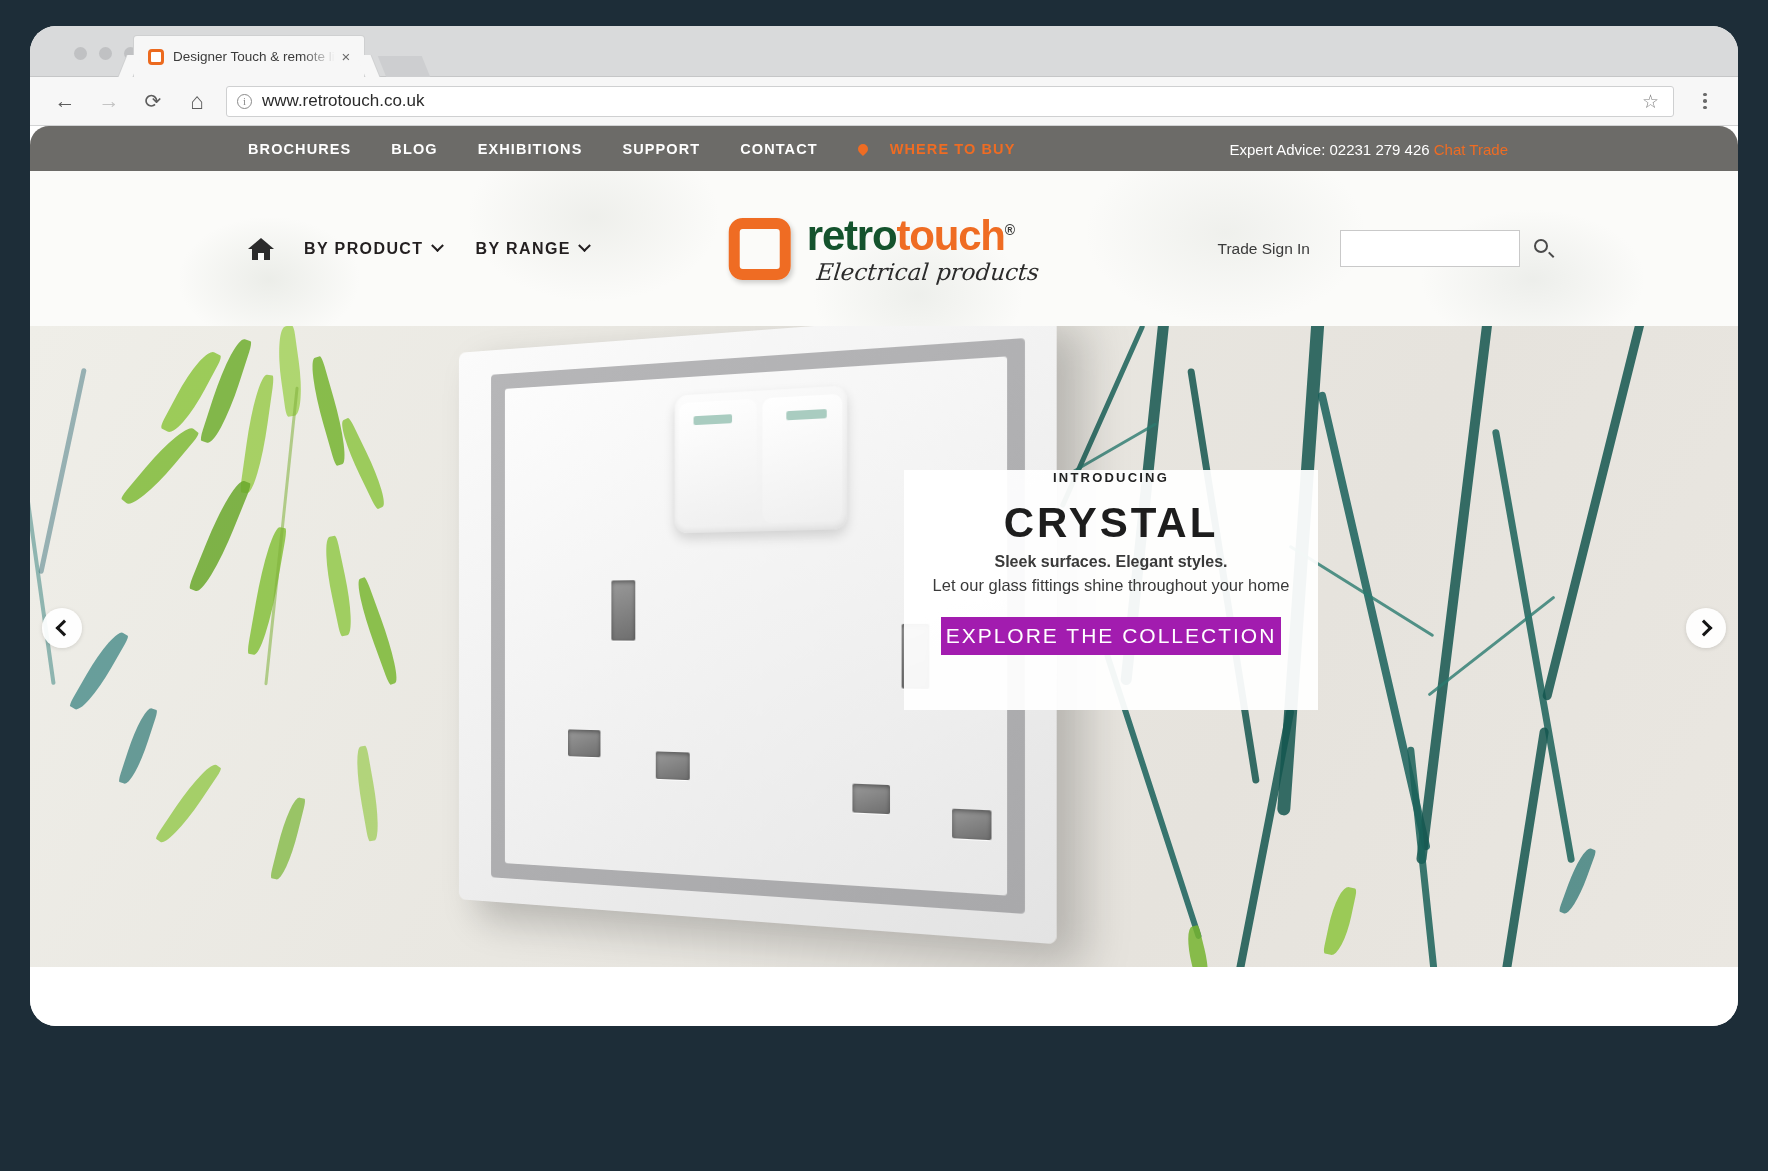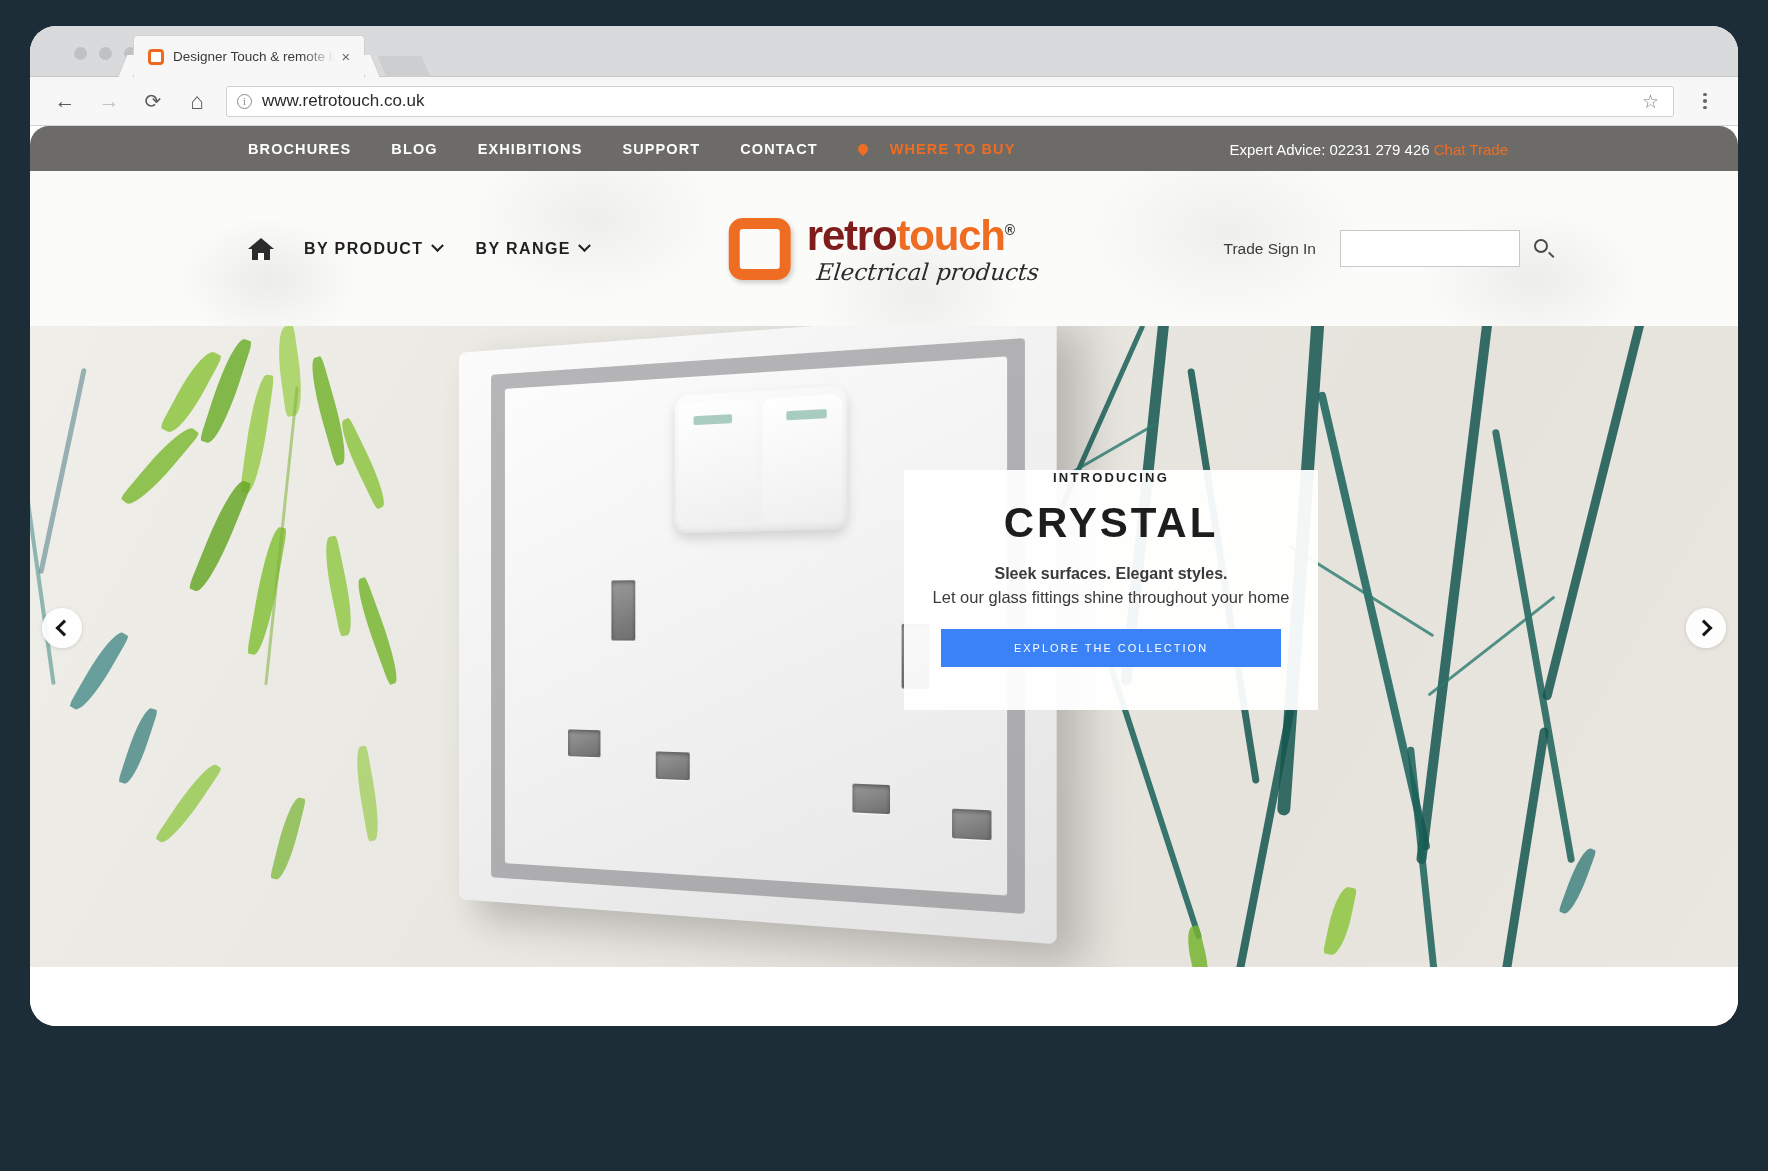--- a/index.html
+++ b/index.html
@@ -170,30 +170,30 @@
   }
 
   
   .logo { position: absolute; left: 50%; top: 50%; transform: translate(-50%,-50%); display: flex; align-items: center; gap: 16px; }
   .logo-mark {
     width: 62px; height: 62px; border: 11px solid #ef6c23; border-radius: 14px;
     box-shadow: 2px 3px 5px rgba(0,0,0,.18);
   }
   .logo-type { position: relative; padding-top: 2px; }
   .logo-word { font-size: 42px; font-weight: bold; letter-spacing: -1.2px; line-height: 1; }
-  .logo-word .retro { color: #7f1d1d; }
+  .logo-word .retro { color: #14532d; }
   .logo-word .touch { color: #ef6c23; }
   .logo-word .reg { font-size: 14px; color: #3b3b3b; vertical-align: super; }
   .logo-sub {
     font-family: "DejaVu Serif", serif; font-style: italic;
     font-size: 23px; color: #2b2b2b; margin-top: 2px; margin-left: 10px;
     transform: skewX(-6deg);
   }
 
-  .hdr-right { position: absolute; right: 218px; display: flex; align-items: center; gap: 24px; }
+  .hdr-right { position: absolute; right: 218px; display: flex; align-items: center; gap: 30px; }
   .trade { font-size: 15.5px; color: #3a3a3a; white-space: nowrap; }
   .searchbox {
     width: 180px; height: 37px; background: #fff;
     border: 1px solid #c9c9c9;
     display: flex; align-items: center; padding: 0 12px;
   }
   .searchbox input {
     flex: 1 1 auto; border: none; outline: none; font-size: 14px;
     font-family: "Liberation Sans", sans-serif; background: transparent; color: #333;
   }
@@ -276,26 +276,26 @@
     background: rgba(255,255,255,.94);
     text-align: center;
   }
   .kicker {
     font-size: 13px; font-weight: bold; letter-spacing: 2.2px; color: #222;
   }
   .headline {
     font-size: 42px; font-weight: bold; letter-spacing: 3px; color: #1d1d1d;
     margin-top: 14px;
   }
-  .sub-bold { font-size: 16px; font-weight: bold; color: #3a3a3a; margin-top: 18px; }
+  .sub-bold { font-size: 16px; font-weight: bold; color: #3a3a3a; margin-top: 6px; }
   .sub-light { font-size: 16.5px; color: #3a3a3a; margin-top: 5px; }
   .cta {
     display: block; width: 340px; height: 38px; margin: 22px auto 0;
-    background: #3b82f6; color: #fff; border: none; cursor: pointer;
-    font-size: 11px; letter-spacing: 2px;
+    background: #a21caf; color: #fff; border: none; cursor: pointer;
+    font-size: 21px; letter-spacing: 2px;
     font-family: "Liberation Sans", sans-serif;
   }
 
   
   .arrow {
     position: absolute; top: 282px;
     width: 40px; height: 40px; border-radius: 50%;
     background: rgba(255,255,255,.93);
     display: flex; align-items: center; justify-content: center;
     cursor: pointer;

